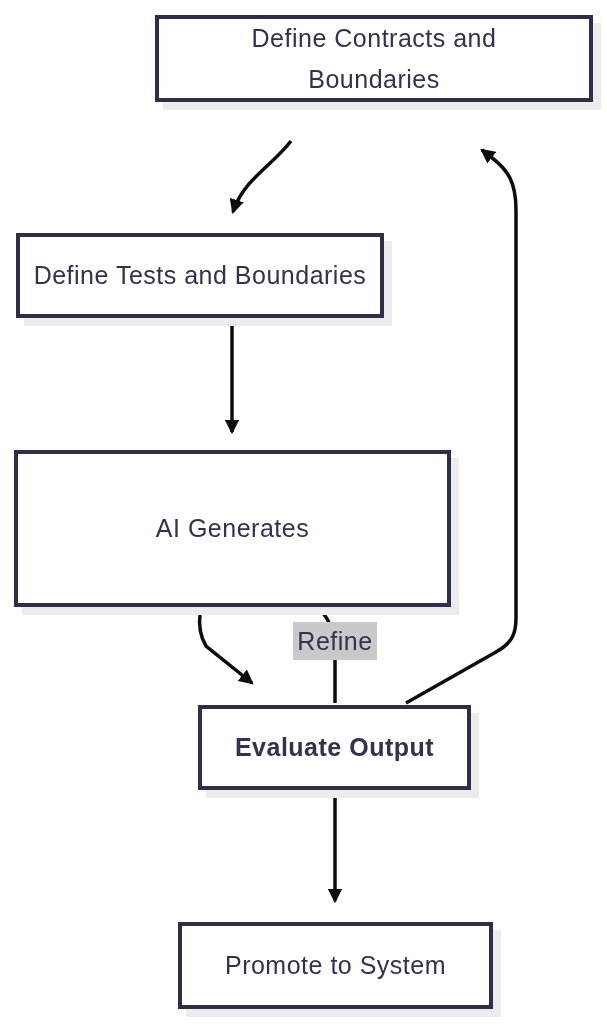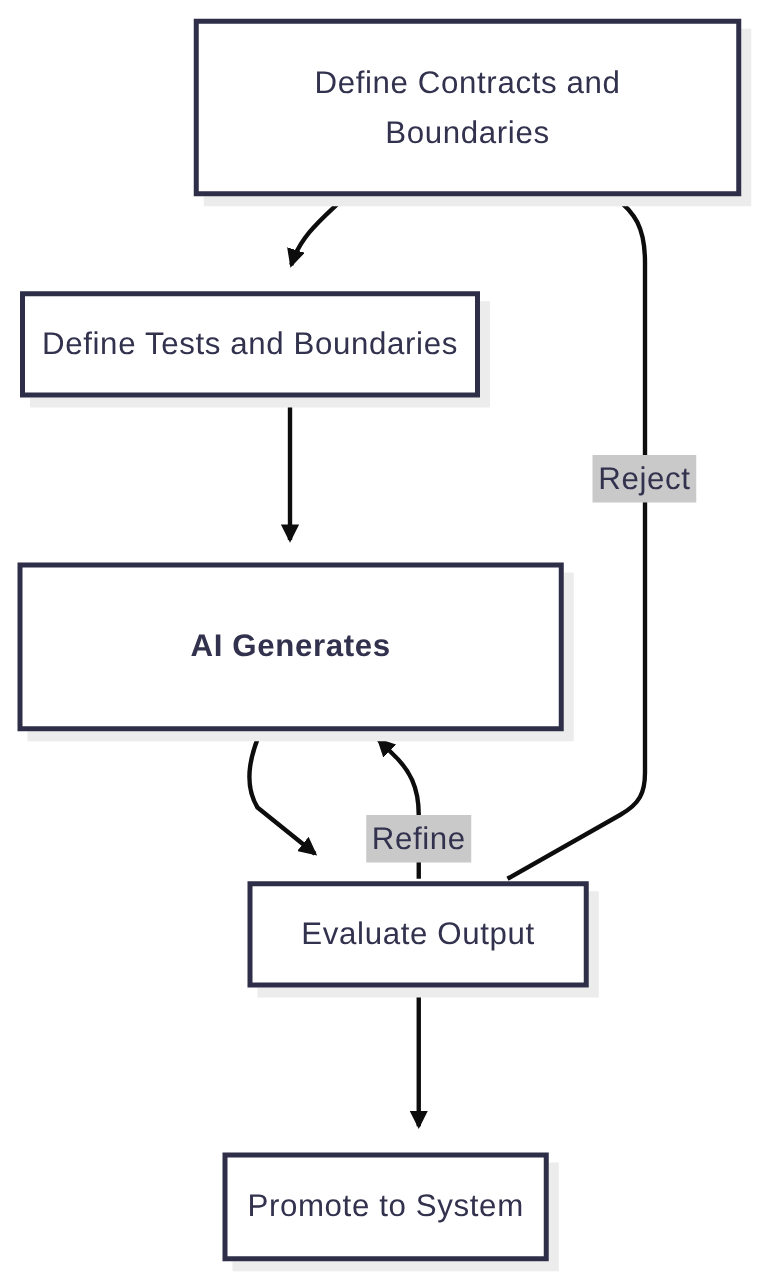--- a/index.html
+++ b/index.html
@@ -74,52 +74,51 @@
       </marker>
     </defs>
     <path class="edge" d="M 291 141 C 272 166, 243 180, 233 212" marker-end="url(#arrow)"></path>
     <path class="edge" d="M 232 319 L 232 432" marker-end="url(#arrow)"></path>
     <path class="edge" d="M 213 575 C 200 602, 194 626, 206 646 L 252 683" marker-end="url(#arrow)"></path>
     <path class="edge" d="M 335 703 L 335 652 C 335 630, 328 616, 314 603 L 303 592" marker-end="url(#arrow)"></path>
     <path class="edge" d="M 406 703 L 496 652 C 512 643, 516 634, 516 618 L 516 210 C 516 182, 508 170, 491 157 L 482 150" marker-end="url(#arrow)"></path>
     <path class="edge" d="M 335 791 L 335 901" marker-end="url(#arrow)"></path>
   </svg>
 
-  <div class="node" style="left:155px; top:15px; width:438px; height:142px;">
+  <div class="node" style="left:155px; top:15px; width:438px; height:87px;">
     <div class="node-text">
       <span class="line">Define Contracts and</span>
       <span class="line">Boundaries</span>
     </div>
   </div>
 
   <div class="node" style="left:16px; top:233px; width:368px; height:85px;">
     <div class="node-text">
       <span class="line">Define Tests and Boundaries</span>
 
     </div>
   </div>
 
-  <div class="node" style="left:14px; top:450px; width:437px; height:135px;font-weight:bold;">
+  <div class="node" style="left:14px; top:450px; width:437px; height:157px;">
     <div class="node-text">
       <span class="line">AI Generates</span>
     </div>
   </div>
 
-  <div class="node" style="left:198px; top:705px; width:273px; height:85px;">
+  <div class="node" style="left:198px; top:705px; width:273px; height:85px;font-weight:bold;">
     <div class="node-text">
       <span class="line">Evaluate Output</span>
 
     </div>
   </div>
 
-  <div class="node" style="left:178px; top:922px; width:261px; height:87px;">
+  <div class="node" style="left:178px; top:922px; width:315px; height:87px;">
     <div class="node-text">
       <span class="line">Promote to System</span>
 
     </div>
   </div>
 
-  <div class="edge-label" style="left:293px; top:622px; width:84px; height:38px;margin-top:30px;">Refine</div>
+  <div class="edge-label" style="left:293px; top:622px; width:84px; height:38px;">Refine</div>
 
-  <div class="edge-label" style="left:474px; top:364px; width:83px; height:38px;">Reject</div>
 
 
 </div>
 
 </body></html>

